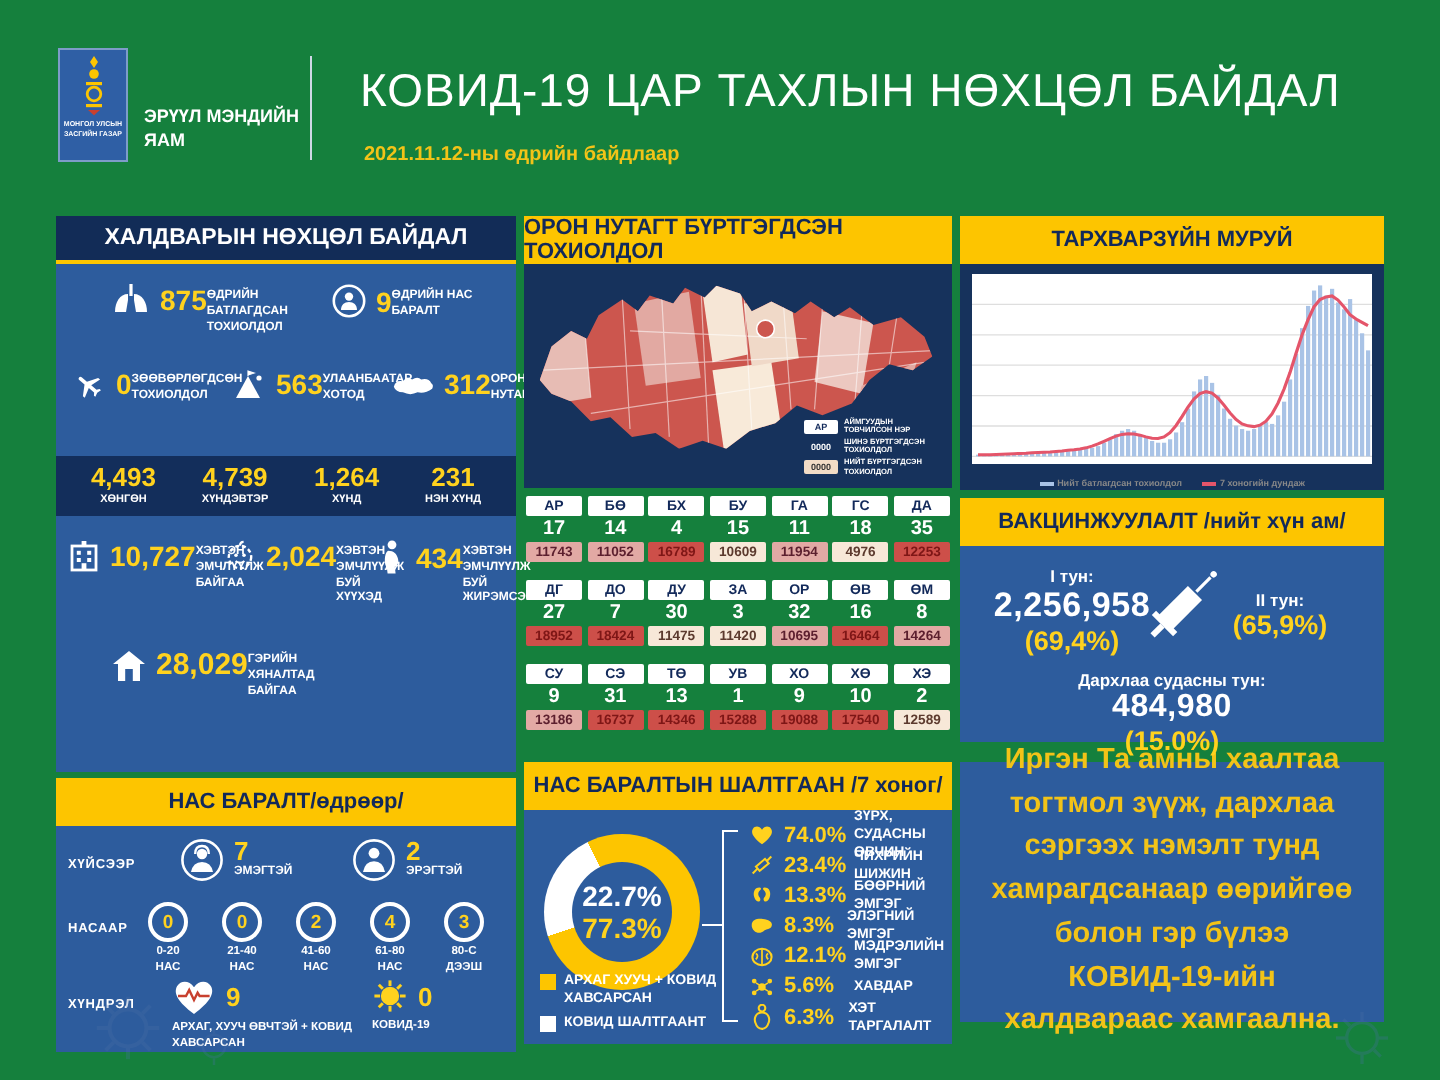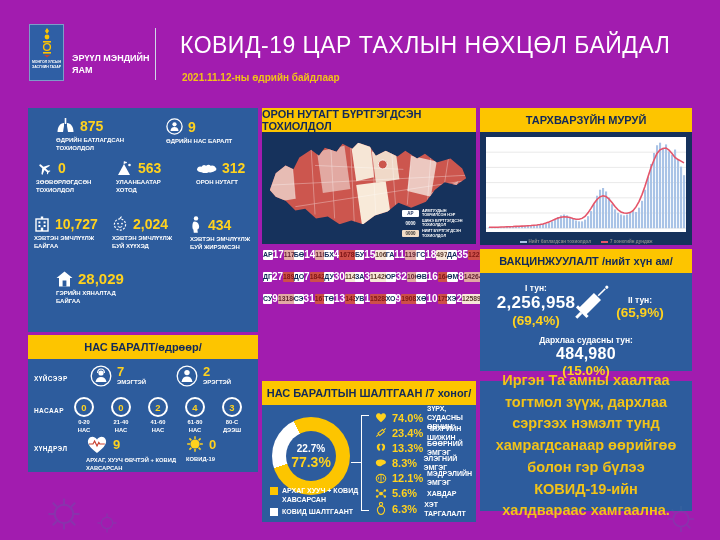--- a/index.html
+++ b/index.html
@@ -1,17 +1,17 @@
 <!DOCTYPE html>
 <html><head>
 <meta charset="utf-8">
 <style>
   *{margin:0;padding:0;box-sizing:border-box}
   html,body{background:#0d1f40}
-  .page{position:relative;width:720px;height:540px;background:#a21caf;overflow:hidden;
+  .page{position:relative;width:720px;height:540px;background:#15803d;overflow:hidden;
         font-family:"Liberation Sans",sans-serif;color:#fff}
 
   
   .hdr{position:absolute;left:0;top:0;width:720px;height:100px}
   .logo-box{position:absolute;left:29px;top:24px;width:35px;height:57px;background:#2f5fa5;
             border:1px solid #7d9cc9;display:flex;flex-direction:column;align-items:center;justify-content:flex-start;padding-top:3px}
   .logo-cap{font-size:3.5px;font-weight:bold;color:#fff;text-align:center;line-height:1.3;margin-top:2px}
   .ministry{position:absolute;left:72px;top:52px;width:78px;font-size:9px;font-weight:bold;line-height:1.35}
   .hdr-div{position:absolute;left:155px;top:28px;width:1px;height:52px;background:#cfd8e6}
   .hdr-title{position:absolute;left:180px;top:32px;font-size:23px;font-weight:normal;letter-spacing:.5px}
@@ -24,21 +24,21 @@
   .col-r{left:480px;width:212px}
 
   .hdr-navy{height:24px;background:#122c57;border-bottom:2px solid #fdc500;
             display:flex;align-items:center;justify-content:center;
             font-size:11.5px;font-weight:bold;color:#fff}
   .hdr-yel{height:24px;background:#fdc500;display:flex;align-items:center;justify-content:center;
            font-size:11px;font-weight:bold;color:#12295a}
   .body-blue{background:#2d5c9d}
 
   
-  .stat{display:flex;flex-direction:column;align-items:flex-start}
+  .stat{display:flex;align-items:flex-start}
   .stat-top{display:flex;align-items:center;gap:5px}
   .num{color:#ffd21e;font-weight:bold;font-size:14px}
   .lbl{color:#fff;font-weight:bold;font-size:6px;line-height:1.3;margin-top:3px;text-transform:uppercase}
   .ic{flex:0 0 auto}
 
   .inf-body1{height:96px;position:relative}
   .inf-rowA{position:absolute;left:28px;top:10px;display:flex;gap:38px}
   .inf-rowA .stat{width:72px}
   .inf-rowB{position:absolute;left:8px;top:52px;display:flex;gap:14px}
   .inf-rowB .stat{width:66px}
@@ -79,36 +79,36 @@
   .map-leg{position:absolute;right:6px;bottom:6px;display:flex;flex-direction:column;gap:1.5px}
   .map-leg-row{display:flex;align-items:center;gap:3px}
   .chip{width:17px;height:7px;font-size:4.5px;font-weight:bold;display:flex;align-items:center;justify-content:center;border-radius:1px}
   .chip-w{background:#fff;color:#12295a}
   .chip-t{background:transparent;color:#fff}
   .chip-c{background:#f2dcc6;color:#333}
   .map-leg .lbl{font-size:3.8px;line-height:1.15;margin-top:0;width:48px}
 
   .ptable{height:132px;padding-top:4px}
   .ptable-row{display:flex;justify-content:space-between;margin-bottom:9px;padding:0 1px}
-  .pcell{width:28px;display:flex;flex-direction:row;align-items:center}
+  .pcell{width:28px;display:flex;flex-direction:column;align-items:center}
   .pcode{width:100%;height:10px;background:#fff;color:#12295a;font-weight:bold;font-size:7px;
          display:flex;align-items:center;justify-content:center;border-radius:1px}
   .pdaily{color:#fff;font-weight:bold;font-size:10px;line-height:13px}
   .ptotal{width:100%;height:10px;font-weight:bold;font-size:6.8px;border-radius:1px;
           display:flex;align-items:center;justify-content:center}
   .sh-red{background:#cd4f49;color:#7e1616}
   .sh-pink{background:#e2a9a4;color:#5c1f2e}
   .sh-cream{background:#f7e8d8;color:#5c3a2e}
 
   
   .causes-body{height:117px;position:relative}
   .donut{position:absolute;left:10px;top:12px;width:78px;height:78px;border-radius:50%}
   .donut-hole{position:absolute;left:14px;top:14px;width:50px;height:50px;border-radius:50%;background:#2d5c9d;
               display:flex;flex-direction:column;align-items:center;justify-content:center}
-  .donut-pct-w{color:#fff;font-weight:bold;font-size:10px}
+  .donut-pct-w{color:#fff;font-weight:bold;font-size:14px}
   .donut-pct-y{color:#ffd21e;font-weight:bold;font-size:14px}
   .cause-list{position:absolute;left:112px;top:6px;display:flex;flex-direction:column;gap:2.2px}
   .cause{display:flex;align-items:center;gap:5px;height:13px}
   .cause .pct{color:#ffd21e;font-weight:bold;font-size:11px;width:30px}
   .cause .lbl{font-size:7px;margin-top:0}
   .cause .ic{width:13px;display:flex;justify-content:center}
   .bracket{position:absolute;left:99px;top:10px;width:8px;height:96px;
            border-left:1px solid #fff;border-top:1px solid #fff;border-bottom:1px solid #fff}
   .bracket-stub{position:absolute;left:89px;top:57px;width:10px;height:1px;background:#fff}
   .causes-leg{position:absolute;left:8px;bottom:6px;display:flex;flex-direction:column;gap:3px}
@@ -156,20 +156,21 @@
     </div>
     <div class="ministry">ЭРҮҮЛ МЭНДИЙН ЯАМ</div>
     <div class="hdr-div"></div>
     <div class="hdr-title">КОВИД-19 ЦАР ТАХЛЫН НӨХЦӨЛ БАЙДАЛ</div>
     <div class="hdr-date">2021.11.12-ны өдрийн байдлаар</div>
   </div>
 
   <div class="col col-l">
 
     <section>
+      <div class="hdr-navy">ХАЛДВАРЫН НӨХЦӨЛ БАЙДАЛ</div>
 
       <div class="body-blue inf-body1">
         <div class="inf-rowA">
           <div class="stat">
             <div class="stat-top">
               <svg class="ic" width="19" height="16" viewBox="0 0 19 16">
                 <path d="M9.5 0 v6" stroke="#fff" stroke-width="1.6"></path>
                 <path d="M8 5 C4 5 1.5 9 1.5 14 L7 14 L8 8 Z" fill="#fff"></path>
                 <path d="M11 5 C15 5 17.5 9 17.5 14 L12 14 L11 8 Z" fill="#fff"></path>
               </svg>
@@ -215,20 +216,38 @@
               <svg class="ic" width="21" height="11" viewBox="0 0 23 12">
                 <path d="M1 7 Q2 3 6 4 Q8 1 11 3 Q14 1 16 3 Q20 2 21.5 5 Q23 6 22 8 Q18 11 14 10 Q10 12 6 10 Q2 10 1 7 Z" fill="#fff"></path>
               </svg>
               <span class="num">312</span>
             </div>
             <span class="lbl">ОРОН НУТАГТ</span>
           </div>
         </div>
       </div>
 
+      <div class="sev-strip">
+        <div class="sev">
+          <span class="num">4,493</span>
+          <span class="lbl">ХӨНГӨН</span>
+        </div>
+        <div class="sev">
+          <span class="num">4,739</span>
+          <span class="lbl">ХҮНДЭВТЭР</span>
+        </div>
+        <div class="sev">
+          <span class="num">1,264</span>
+          <span class="lbl">ХҮНД</span>
+        </div>
+        <div class="sev">
+          <span class="num">231</span>
+          <span class="lbl">НЭН ХҮНД</span>
+        </div>
+      </div>
 
       <div class="body-blue inf-body2">
         <div class="inf-rowC">
           <div class="stat">
             <div class="stat-top">
               <svg class="ic" width="16" height="16" viewBox="0 0 16 16">
                 <rect x="2" y="3" width="12" height="12" fill="none" stroke="#fff" stroke-width="1.4"></rect>
                 <rect x="6.8" y="0.5" width="2.4" height="2.4" fill="#fff"></rect>
                 <rect x="4.4" y="5.4" width="2" height="2" fill="#fff"></rect>
                   <rect x="9.6" y="5.4" width="2" height="2" fill="#fff"></rect>

